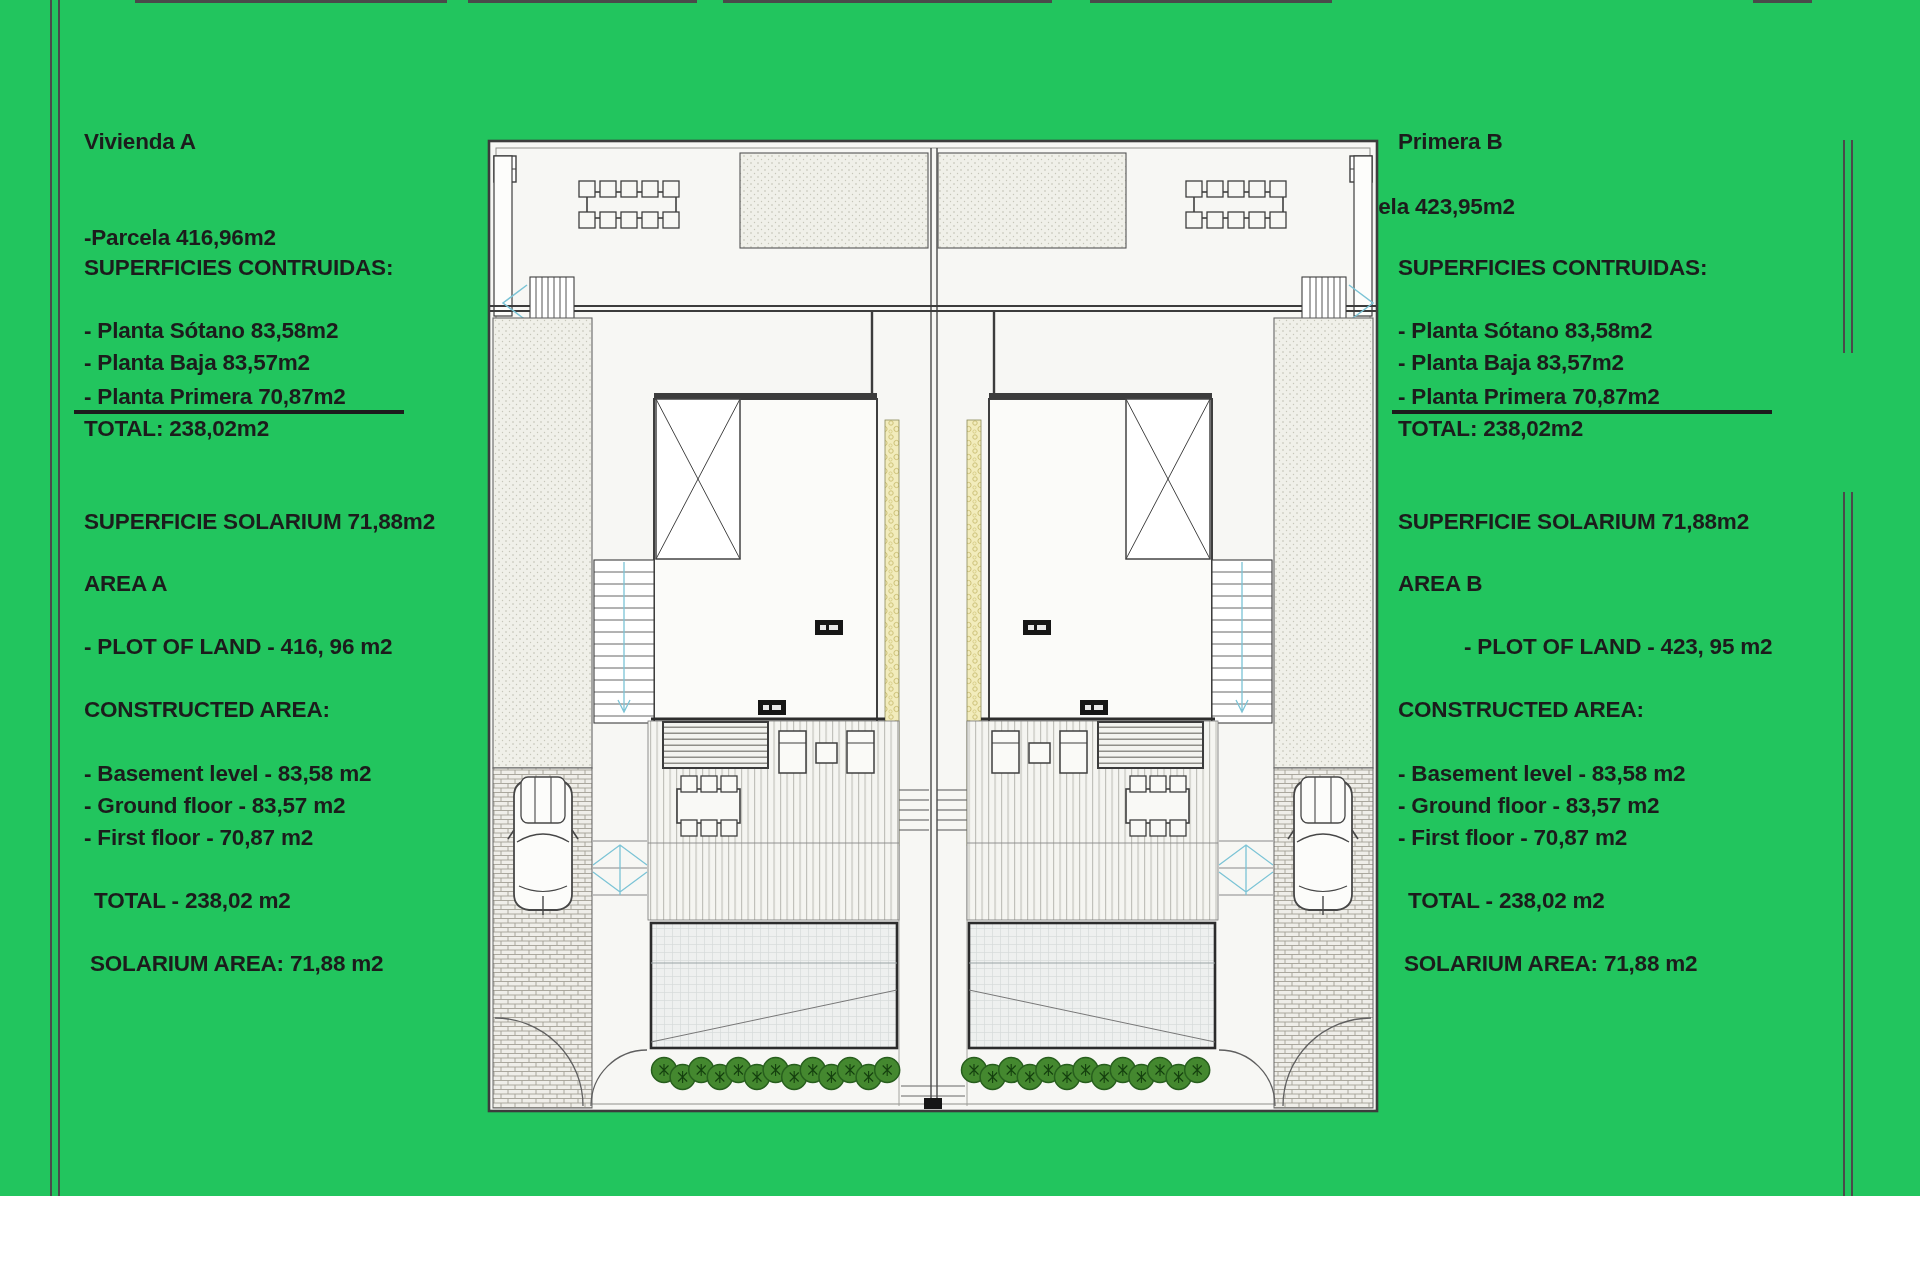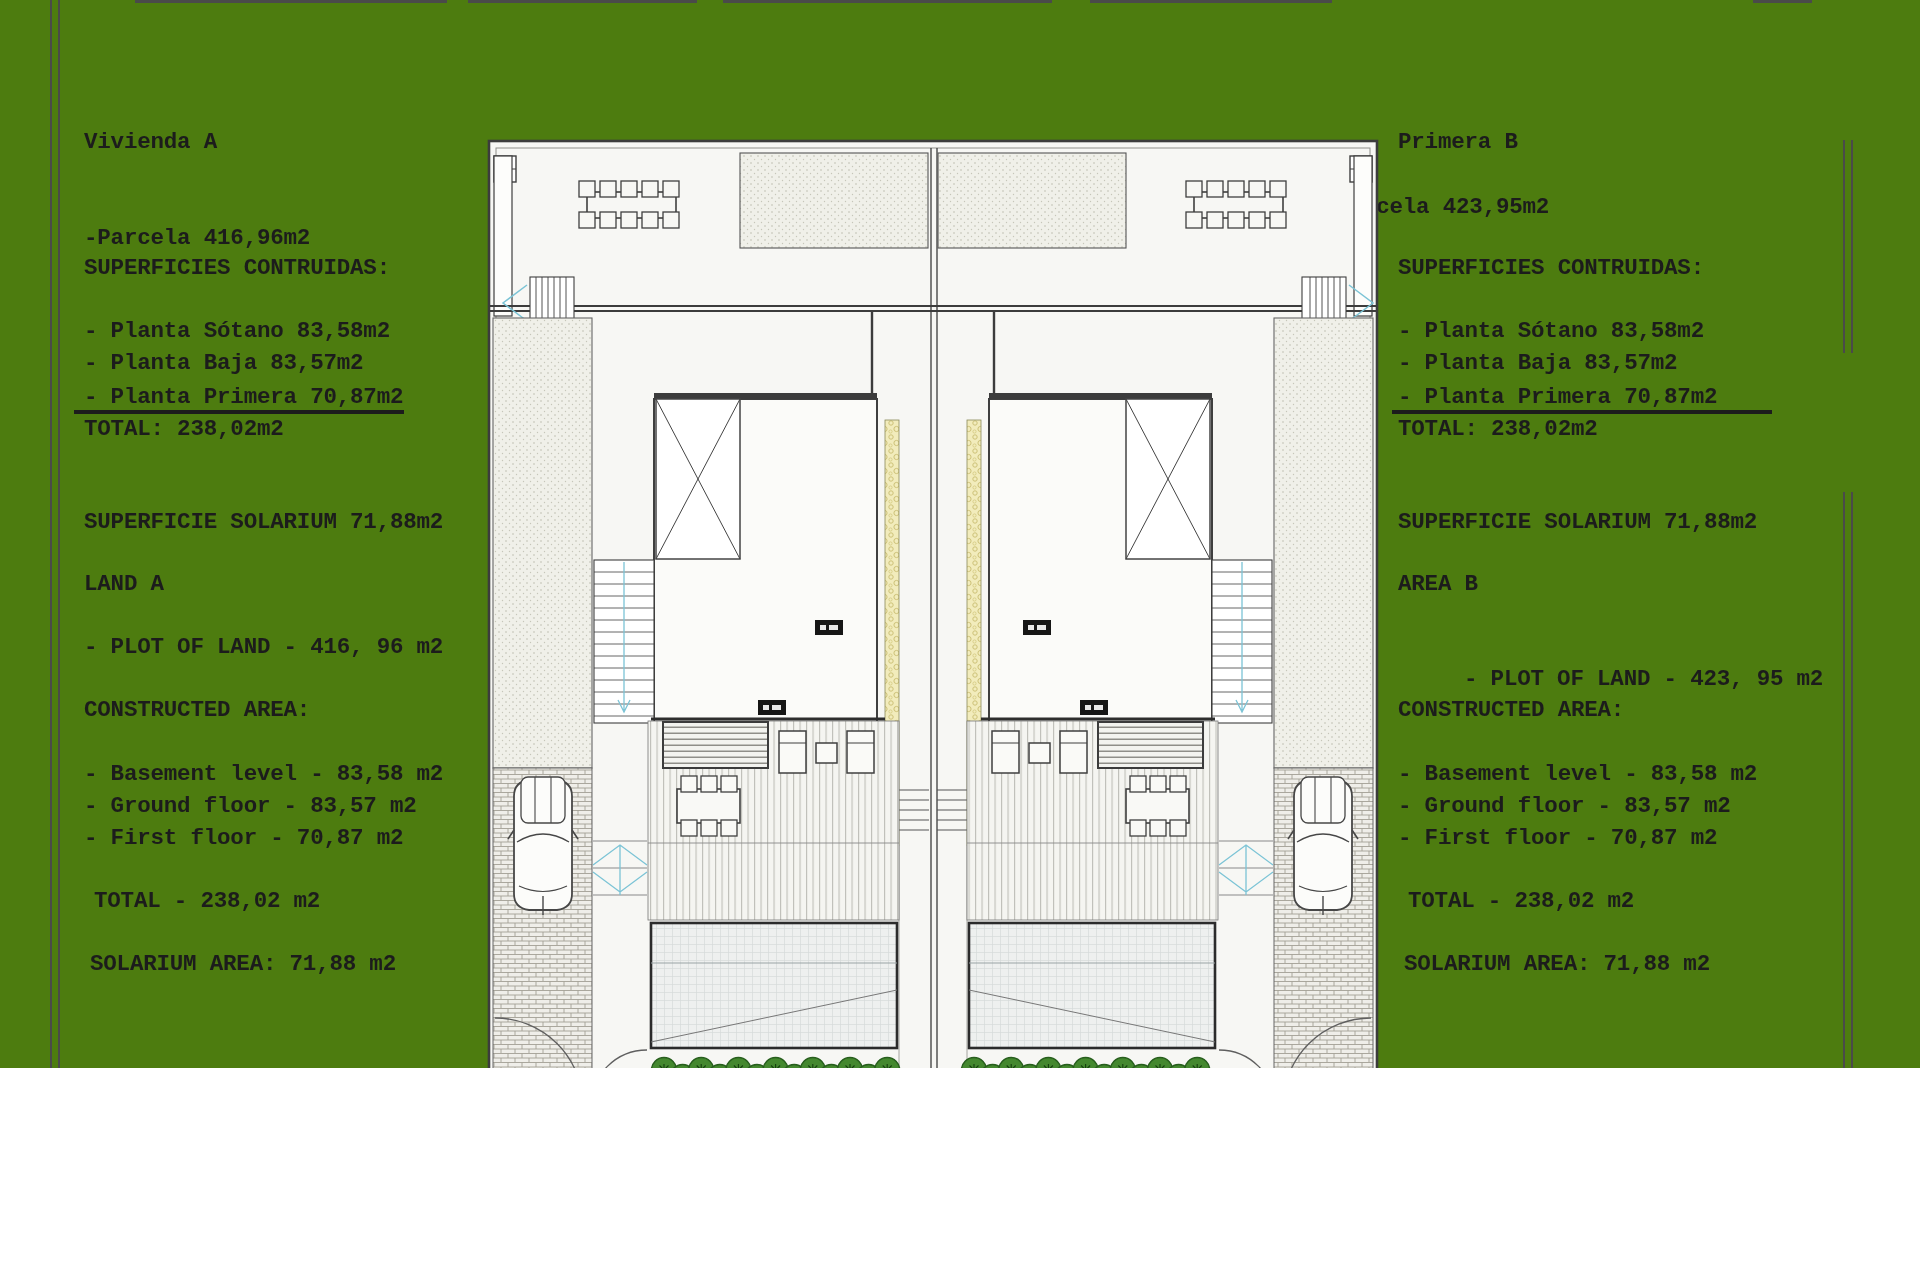--- a/index.html
+++ b/index.html
@@ -1,19 +1,19 @@
 <!DOCTYPE html>
 <html><head>
 <meta charset="utf-8">
 <style>
   html,body{margin:0;padding:0;background:#ffffff;}
   #stage{
-    position:relative;width:1920px;height:1068px;overflow:hidden;
-    background:#4d7c0f;color:#1f1f1f;
-    font-family:Liberation Mono, monospace;
+    position:relative;width:1920px;height:1196px;overflow:hidden;
+    background:#22c55e;color:#1f1f1f;
+    font-family:Liberation Sans, sans-serif;
   }
   .hline{position:absolute;background:#4a4a4a;height:3px;}
   .vline{position:absolute;background:#4a4a4a;width:2px;}
   .info-line{
     position:absolute;white-space:nowrap;
     font-weight:bold;font-size:22.5px;letter-spacing:-0.2px;line-height:26px;
     color:#1c1c1c;
   }
   .rule{position:absolute;height:4px;background:#1c1c1c;}
 </style>
@@ -39,39 +39,39 @@
   <div id="text-layer">
       <div class="info-line" style="left: 84px; top: 129px;">Vivienda A</div>
       <div class="info-line" style="left: 84px; top: 194px; margin-top: 31px;">-Parcela 416,96m2</div>
       <div class="info-line" style="left: 84px; top: 255px;">SUPERFICIES CONTRUIDAS:</div>
       <div class="info-line" style="left: 84px; top: 318px;">- Planta Sótano 83,58m2</div>
       <div class="info-line" style="left: 84px; top: 350px;">- Planta Baja 83,57m2</div>
       <div class="info-line" style="left: 84px; top: 384px;">- Planta Primera 70,87m2</div>
       <div class="rule" style="left: 74px; top: 410px; width: 330px;"></div>
       <div class="info-line" style="left: 84px; top: 416px;">TOTAL: 238,02m2</div>
       <div class="info-line" style="left: 84px; top: 509px;">SUPERFICIE SOLARIUM 71,88m2</div>
-      <div class="info-line" style="left: 84px; top: 571px;">LAND A</div>
+      <div class="info-line" style="left: 84px; top: 571px;">AREA A</div>
       <div class="info-line" style="left: 84px; top: 634px;">- PLOT OF LAND - 416, 96 m2</div>
       <div class="info-line" style="left: 84px; top: 697px;">CONSTRUCTED AREA:</div>
       <div class="info-line" style="left: 84px; top: 761px;">- Basement level - 83,58 m2</div>
       <div class="info-line" style="left: 84px; top: 793px;">- Ground floor - 83,57 m2</div>
       <div class="info-line" style="left: 84px; top: 825px;">- First floor - 70,87 m2</div>
       <div class="info-line" style="left: 94px; top: 888px;">TOTAL - 238,02 m2</div>
       <div class="info-line" style="left: 90px; top: 951px;">SOLARIUM AREA: 71,88 m2</div>
       <div class="info-line" style="left: 1398px; top: 129px;">Primera B</div>
       <div class="info-line" style="left: 1323px; top: 194px;">-Parcela 423,95m2</div>
       <div class="info-line" style="left: 1398px; top: 255px;">SUPERFICIES CONTRUIDAS:</div>
       <div class="info-line" style="left: 1398px; top: 318px;">- Planta Sótano 83,58m2</div>
       <div class="info-line" style="left: 1398px; top: 350px;">- Planta Baja 83,57m2</div>
       <div class="info-line" style="left: 1398px; top: 384px;">- Planta Primera 70,87m2</div>
       <div class="rule" style="left: 1392px; top: 410px; width: 380px;"></div>
       <div class="info-line" style="left: 1398px; top: 416px;">TOTAL: 238,02m2</div>
       <div class="info-line" style="left: 1398px; top: 509px;">SUPERFICIE SOLARIUM 71,88m2</div>
       <div class="info-line" style="left: 1398px; top: 571px;">AREA B</div>
-      <div class="info-line" style="left: 1464px; top: 634px; margin-top: 32px;">- PLOT OF LAND - 423, 95 m2</div>
+      <div class="info-line" style="left: 1464px; top: 634px;">- PLOT OF LAND - 423, 95 m2</div>
       <div class="info-line" style="left: 1398px; top: 697px;">CONSTRUCTED AREA:</div>
       <div class="info-line" style="left: 1398px; top: 761px;">- Basement level - 83,58 m2</div>
       <div class="info-line" style="left: 1398px; top: 793px;">- Ground floor - 83,57 m2</div>
       <div class="info-line" style="left: 1398px; top: 825px;">- First floor - 70,87 m2</div>
       <div class="info-line" style="left: 1408px; top: 888px;">TOTAL - 238,02 m2</div>
       <div class="info-line" style="left: 1404px; top: 951px;">SOLARIUM AREA: 71,88 m2</div>
     </div>
 
   <svg style="position:absolute;left:470px;top:130px;width:940px;height:990px;" viewBox="470 130 940 990" xmlns="http://www.w3.org/2000/svg">
     <defs>

